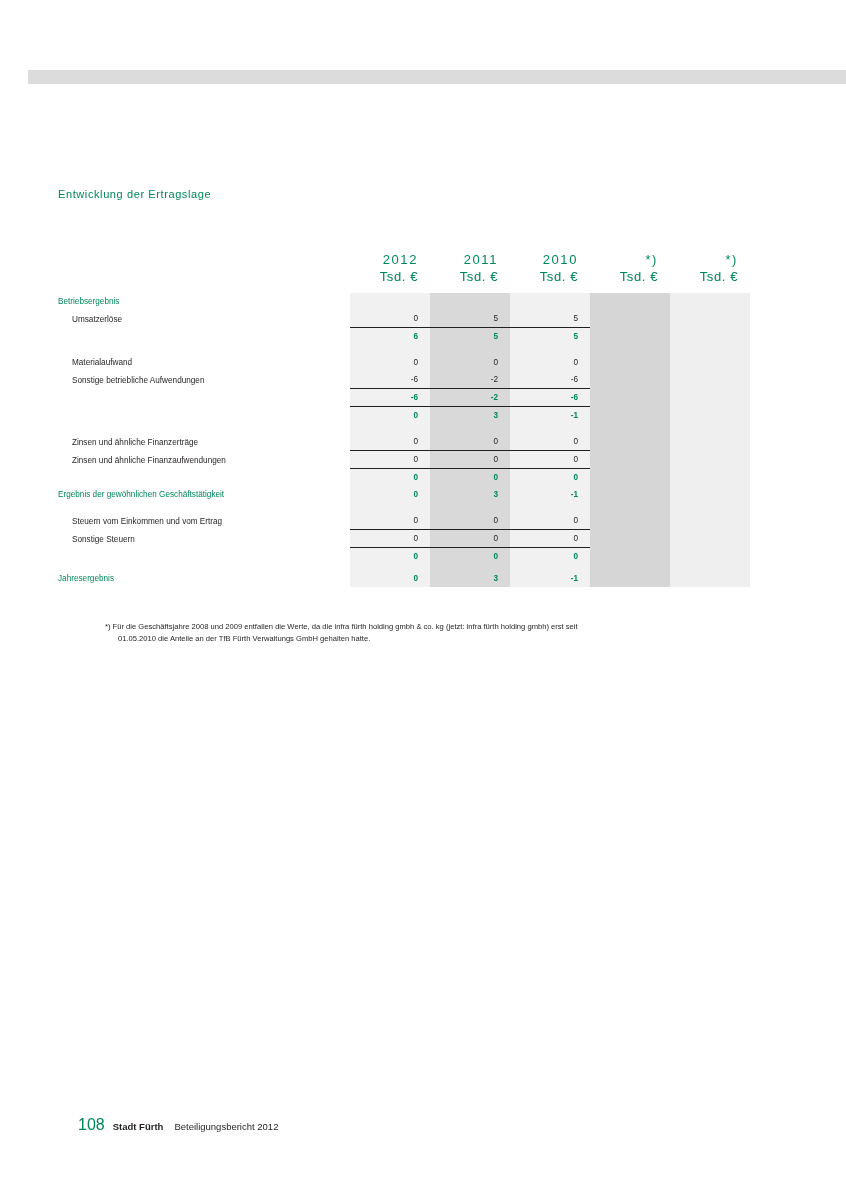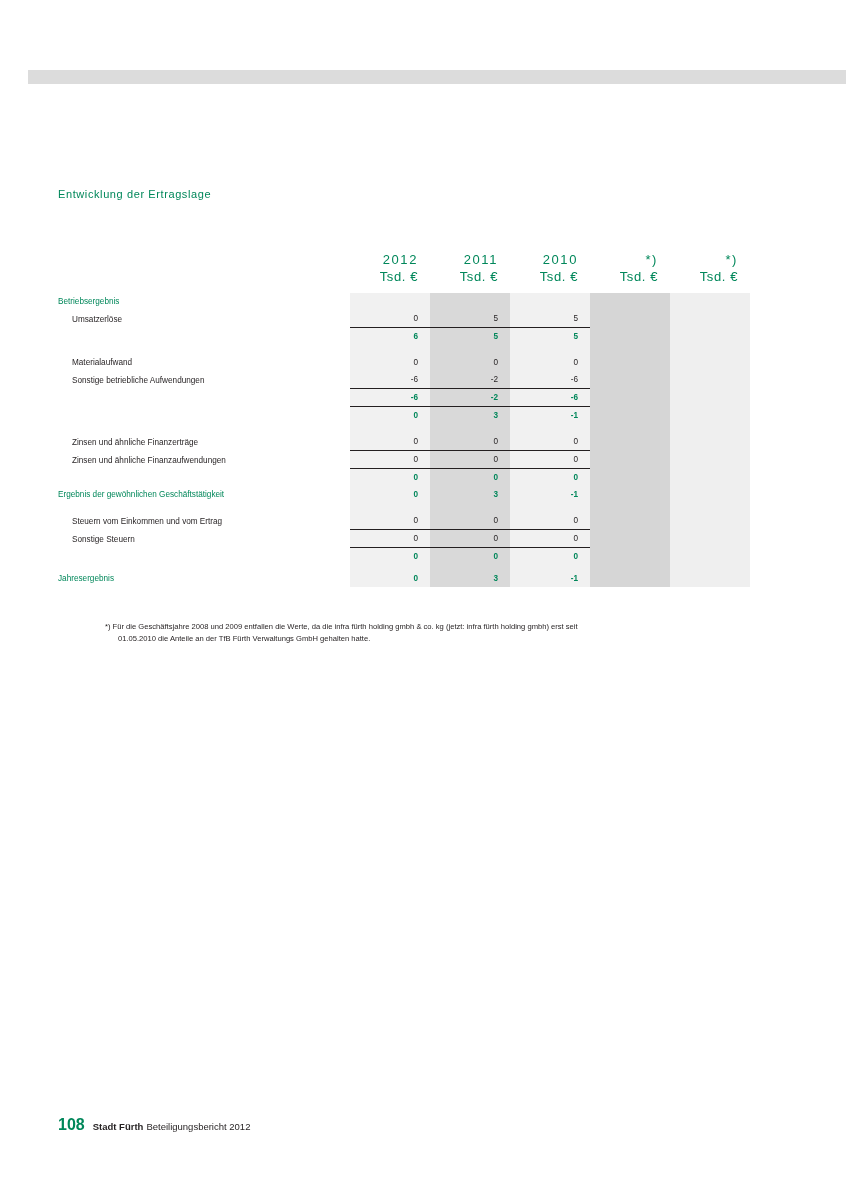--- a/index.html
+++ b/index.html
@@ -147,28 +147,29 @@
   .footer {
     position: absolute;
     left: 58px;
     bottom: 63px;
     display: flex;
     align-items: baseline;
   }
   .footer .pg {
     color: #00875a;
     font-size: 16px;
-    font-weight: bold;
+    font-weight: normal;
     margin-right: 8px;
+    margin-left: 20px;
   }
   .footer .f-strong {
     font-size: 9.5px;
     font-weight: bold;
     color: #231f20;
-    margin-right: 3px;
+    margin-right: 11px;
   }
   .footer .f-normal {
     font-size: 9.5px;
     color: #231f20;
   }
 </style>
 </head>
 <body>
 
 <div class="page">

